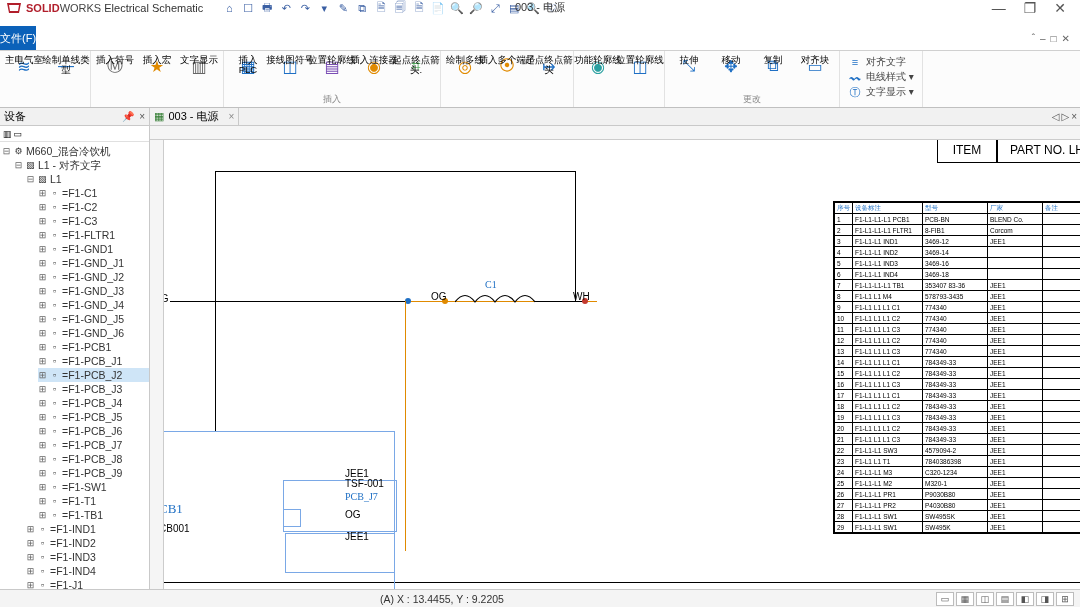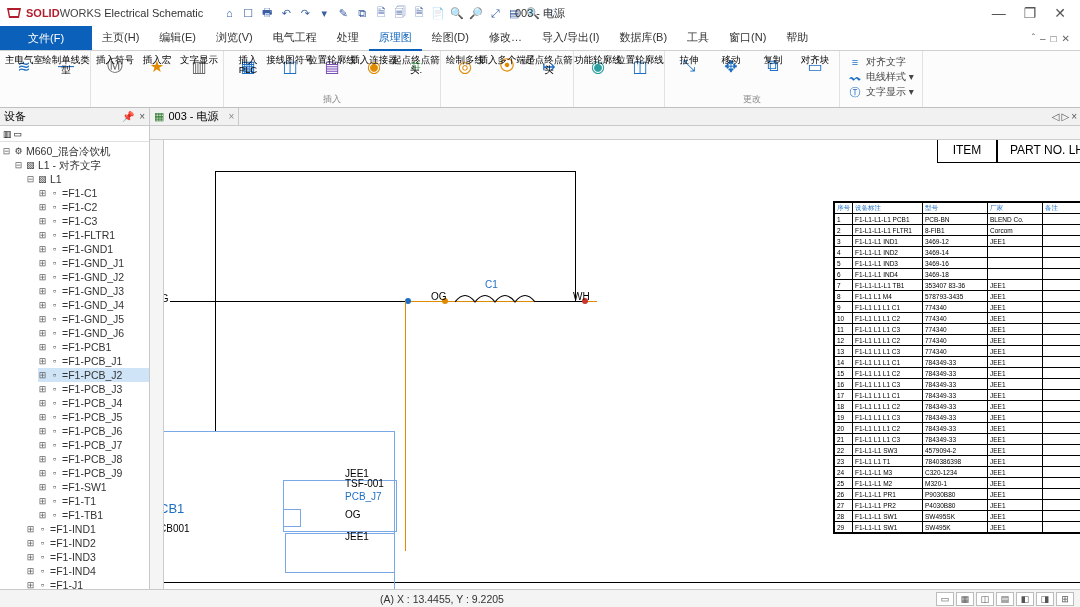--- a/index.html
+++ b/index.html
@@ -1,32 +1,32 @@
 <!DOCTYPE html>
 <html><head>
 <meta charset="utf-8">
 <style>
 * { box-sizing: border-box; margin: 0; padding: 0; font-family: "Microsoft YaHei", "Segoe UI", sans-serif; }
 html, body { width: 1080px; height: 607px; overflow: hidden; background: #fff; }
 
 
-.titlebar { height: 26px; background: #fff; display: flex; align-items: center; font-size: 11px; color: #333; position: relative; }
+.titlebar { height: 26px; background: #fff; display: flex; align-items: flex-start; font-size: 11px; color: #333; position: relative; }
 .titlebar .left { display: flex; align-items: center; gap: 4px; padding-left: 6px; }
 .titlebar .app-icon { width: 16px; height: 16px; }
 .titlebar .brand { color: #b11e2b; font-weight: bold; font-family: Arial; }
 .titlebar .brand .light { color: #444; font-weight: normal; }
 .titlebar .qat { display: flex; gap: 3px; margin-left: 14px; }
 .titlebar .qat .qi { width: 16px; height: 16px; display: flex; align-items: center; justify-content: center; color: #3a5fa3; font-size: 11px; }
 .titlebar .title { position: absolute; left: 50%; transform: translateX(-50%); }
 .titlebar .wc { margin-left: auto; display: flex; gap: 18px; padding-right: 14px; color: #555; font-size: 14px; }
 .titlebar .wc span { cursor: default; }
 
 
 .menubar { height: 24px; display: flex; align-items: center; font-size: 11px; color: #333; position: relative; }
-.menubar .file { background: #0b61b9; color: #fff; padding: 4px 28px; height: 100%; display: flex; align-items: center; }
+.menubar .file { background: #0b61b9; color: #fff; padding: 4px 0; height: 100%; display: flex; align-items: center; }
 .menubar ul { list-style: none; display: flex; }
 .menubar li { padding: 4px 10px; }
 .menubar li.active { color: #0b61b9; border-bottom: 2px solid #0b61b9; }
 .menubar .sub-wc { margin-left: auto; display: flex; gap: 5px; padding-right: 10px; font-size: 10px; color: #666;}
 
 
 .ribbon { height: 58px; border-top: 1px solid #d0d0d0; border-bottom: 1px solid #c0c0c0; background: #fcfcfc; display: flex; font-size: 10px; color: #444; }
 .rgroup { border-right: 1px solid #e2e2e2; display: flex; flex-direction: column; padding: 2px 4px 0 4px; position: relative; }
 .rgroup .row { display: flex; gap: 2px; }
 .rbtn { width: 40px; display: flex; flex-direction: column; align-items: center; gap: 1px; padding: 2px 1px; }
@@ -71,21 +71,21 @@
 .sheet .inner { position:absolute; left:6px; top:6px; right:6px; bottom:6px; border:1px solid #000;}
 
 .hdr-item, .hdr-part { position:absolute; top:6px; height:26px; border:1px solid #000; display:flex; align-items:center; justify-content:center; font-size:12px; }
 .hdr-item { right:106px; width:60px;}
 .hdr-part { right:6px; width:100px;}
 
 .wire { position:absolute; background:#000; }
 .wire.h { height:1px; } .wire.v { width:1px; }
 .og { background:#e08a00 !important; }
 .lbl { position:absolute; font-size:10px; color:#000; }
-.lbl.blue { color:#1e6fc4; }
+.lbl.blue { color:#1e6fc4;font-family:Liberation Serif, serif; }
 .node { position:absolute; width:6px; height:6px; border-radius:50%; transform:translate(-50%,-50%); }
 .node.blue { background:#1e6fc4; } .node.red { background:#c43a2e; } .node.og { background:#e08a00; }
 .coil { position:absolute; }
 .rect { position:absolute; border:1px solid #7aa8e6; background:transparent;}
 .smallbox{position:absolute;border:1px solid #7aa8e6; width:18px; height:18px;}
 
 .bom { position:absolute; right:-70px; top:70px; width:340px; border:1px solid #000; font-size:6.5px; background:#fff;}
 .bom table { border-collapse:collapse; width:100%; }
 .bom th, .bom td { border:1px solid #000; padding:0 2px; height:11px; }
 .bom th { color:#1e6fc4; font-weight:normal; text-align:left;}
@@ -138,35 +138,20 @@
   <div class="title">003 - 电源</div>
   <div class="wc">
     <span>—</span>
     <span>❐</span>
     <span>✕</span>
   </div>
 </div>
 
 <div class="menubar">
   <div class="file">文件(F)</div>
-  <ul id="menus">
-      <li>主页(H)</li>
-      <li>编辑(E)</li>
-      <li>浏览(V)</li>
-      <li>电气工程</li>
-      <li>处理</li>
-      <li class="active">原理图</li>
-      <li>绘图(D)</li>
-      <li>修改…</li>
-      <li>导入/导出(I)</li>
-      <li>数据库(B)</li>
-      <li>工具</li>
-      <li>窗口(N)</li>
-      <li>帮助</li>
-    </ul>
   <div class="sub-wc">
     <span>ˆ</span>
     <span>–</span>
     <span>□</span>
     <span>✕</span>
   </div>
 </div>
 
 <div class="ribbon">
   <div class="rgroup">

